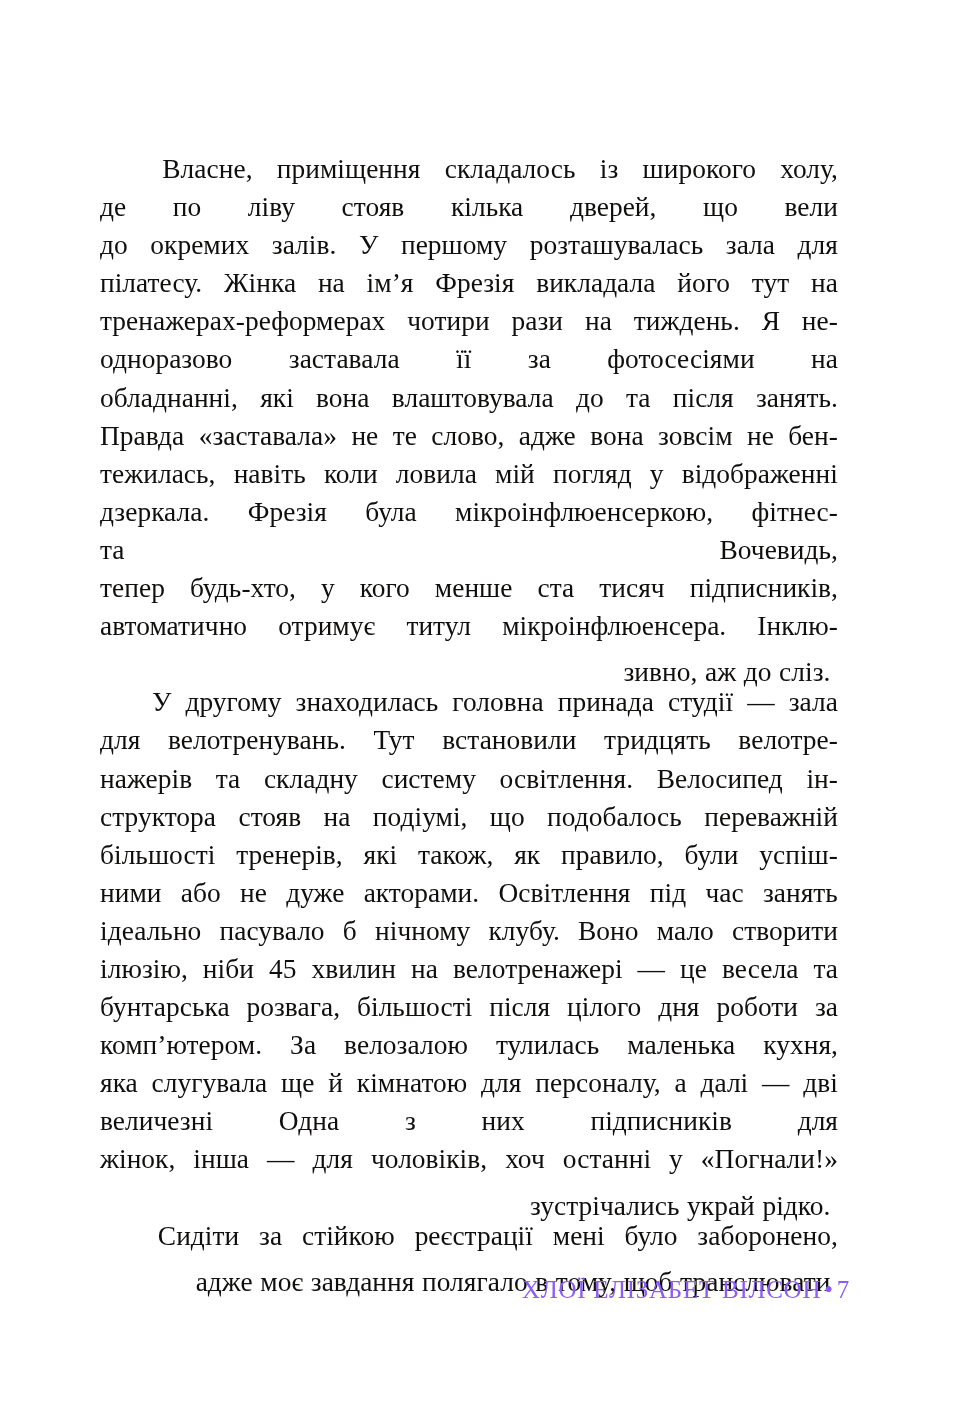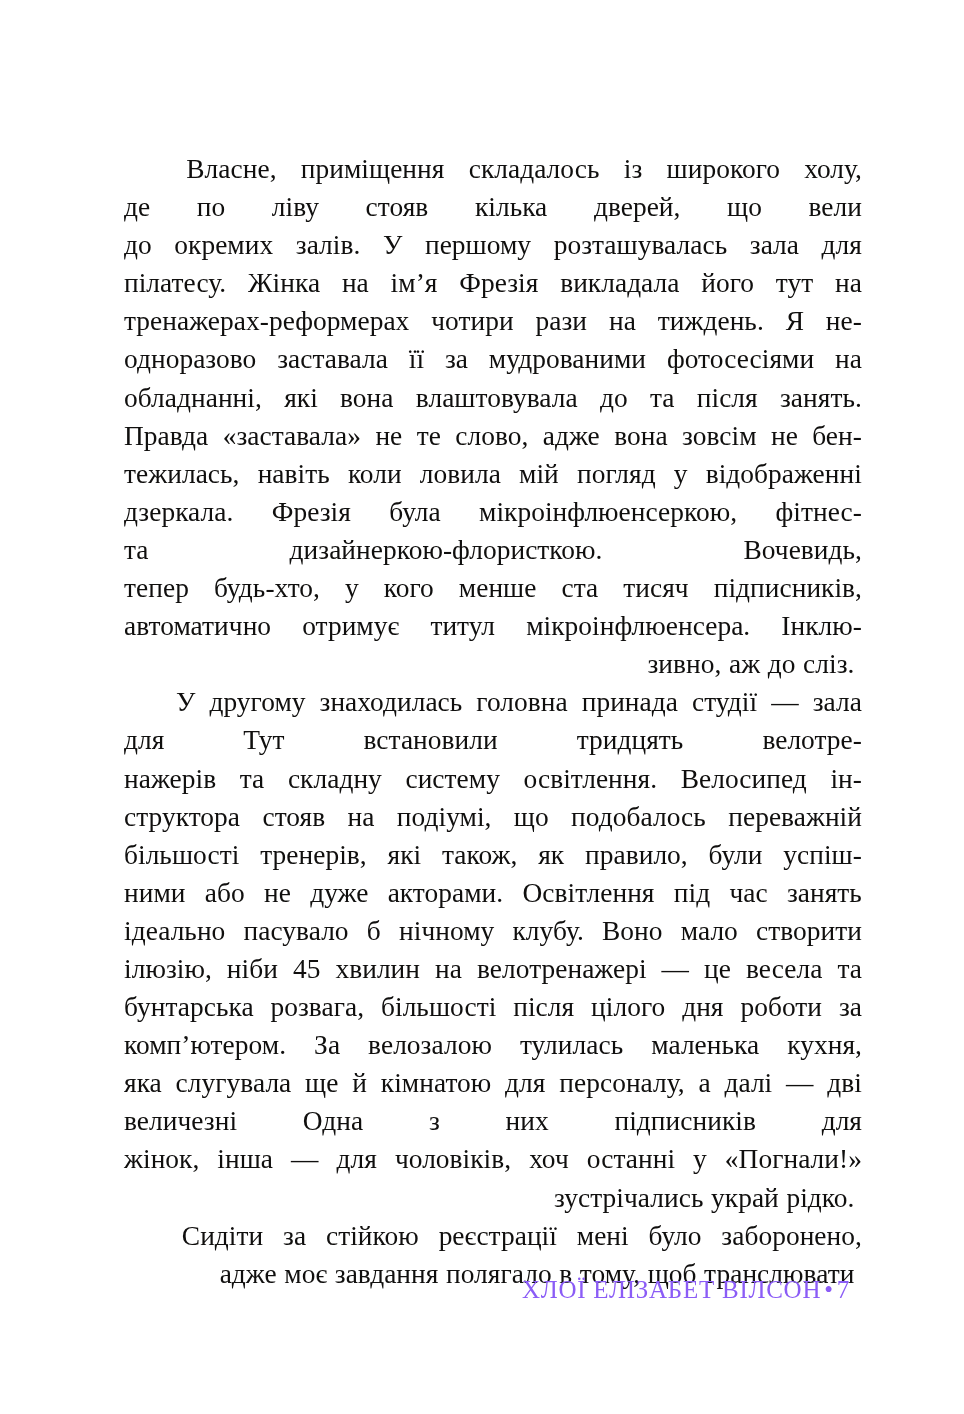--- a/index.html
+++ b/index.html
@@ -13,21 +13,21 @@
     width: 964px;
     height: 1414px;
     background: #ffffff;
     overflow: hidden;
     font-family: "Liberation Serif", "DejaVu Serif", serif;
     color: #100f0e;
   }
 
   .text-block {
     position: absolute;
-    left: 124px;
+    left: 100px;
     top: 150px;
     width: 738px;
   }
 
   
   .line {
     display: flex;
     height: 38.1px;
     align-items: baseline;
     font-size: 27.4px;
@@ -38,21 +38,21 @@
 
   
   .line.justify {
     justify-content: space-between;
   }
 
   
   .line.last {
     justify-content: flex-end;
   }
-  .line.last .w + .w { margin-left: 0; }
+  .line.last .w + .w { margin-left: 0; margin-top: 8px; }
   .line.last .w { margin-right: 7.6px; }
 
   
   .line.indent::before {
     content: "";
     display: block;
     width: 38px;
     flex: 0 0 38px;
   }
 
@@ -77,33 +77,33 @@
 
 <div class="page">
 
   <div class="text-block">
       <div>
         <div class="line justify indent"><span class="w">Власне,</span><span class="w">приміщення</span><span class="w">складалось</span><span class="w">із</span><span class="w">широкого</span><span class="w">холу,</span></div>
         <div class="line justify"><span class="w">де</span><span class="w">по</span><span class="w">ліву</span><span class="w">стояв</span><span class="w">кілька</span><span class="w">дверей,</span><span class="w">що</span><span class="w">вели</span></div>
         <div class="line justify"><span class="w">до</span><span class="w">окремих</span><span class="w">залів.</span><span class="w">У</span><span class="w">першому</span><span class="w">розташувалась</span><span class="w">зала</span><span class="w">для</span></div>
         <div class="line justify"><span class="w">пілатесу.</span><span class="w">Жінка</span><span class="w">на</span><span class="w">ім’я</span><span class="w">Фрезія</span><span class="w">викладала</span><span class="w">його</span><span class="w">тут</span><span class="w">на</span></div>
         <div class="line justify"><span class="w">тренажерах-реформерах</span><span class="w">чотири</span><span class="w">рази</span><span class="w">на</span><span class="w">тиждень.</span><span class="w">Я</span><span class="w">не-</span></div>
-        <div class="line justify"><span class="w">одноразово</span><span class="w">заставала</span><span class="w">її</span><span class="w">за</span><span class="w">мудрованими</span><span class="w">фотосесіями</span><span class="w">на</span></div>
+        <div class="line justify"><span class="w">одноразово</span><span class="w">заставала</span><span class="w">її</span><span class="w">за</span><span class="w">фотосесіями</span><span class="w">на</span></div>
         <div class="line justify"><span class="w">обладнанні,</span><span class="w">які</span><span class="w">вона</span><span class="w">влаштовувала</span><span class="w">до</span><span class="w">та</span><span class="w">після</span><span class="w">занять.</span></div>
         <div class="line justify"><span class="w">Правда</span><span class="w">«заставала»</span><span class="w">не</span><span class="w">те</span><span class="w">слово,</span><span class="w">адже</span><span class="w">вона</span><span class="w">зовсім</span><span class="w">не</span><span class="w">бен-</span></div>
         <div class="line justify"><span class="w">тежилась,</span><span class="w">навіть</span><span class="w">коли</span><span class="w">ловила</span><span class="w">мій</span><span class="w">погляд</span><span class="w">у</span><span class="w">відображенні</span></div>
         <div class="line justify"><span class="w">дзеркала.</span><span class="w">Фрезія</span><span class="w">була</span><span class="w">мікроінфлюенсеркою,</span><span class="w">фітнес-</span></div>
-        <div class="line justify"><span class="w">та</span><span class="w">дизайнеркою-флористкою.</span><span class="w">Вочевидь,</span></div>
+        <div class="line justify"><span class="w">та</span><span class="w">Вочевидь,</span></div>
         <div class="line justify"><span class="w">тепер</span><span class="w">будь-хто,</span><span class="w">у</span><span class="w">кого</span><span class="w">менше</span><span class="w">ста</span><span class="w">тисяч</span><span class="w">підписників,</span></div>
         <div class="line justify"><span class="w">автоматично</span><span class="w">отримує</span><span class="w">титул</span><span class="w">мікроінфлюенсера.</span><span class="w">Інклю-</span></div>
         <div class="line last"><span class="w">зивно,</span><span class="w">аж</span><span class="w">до</span><span class="w">сліз.</span></div>
       </div>
       <div>
         <div class="line justify indent"><span class="w">У</span><span class="w">другому</span><span class="w">знаходилась</span><span class="w">головна</span><span class="w">принада</span><span class="w">студії</span><span class="w">—</span><span class="w">зала</span></div>
-        <div class="line justify"><span class="w">для</span><span class="w">Тут</span><span class="w">встановили</span><span class="w">тридцять</span><span class="w">велотре-</span></div>
+        <div class="line justify"><span class="w">для</span><span class="w">велотренувань.</span><span class="w">Тут</span><span class="w">встановили</span><span class="w">тридцять</span><span class="w">велотре-</span></div>
         <div class="line justify"><span class="w">нажерів</span><span class="w">та</span><span class="w">складну</span><span class="w">систему</span><span class="w">освітлення.</span><span class="w">Велосипед</span><span class="w">ін-</span></div>
         <div class="line justify"><span class="w">структора</span><span class="w">стояв</span><span class="w">на</span><span class="w">подіумі,</span><span class="w">що</span><span class="w">подобалось</span><span class="w">переважній</span></div>
         <div class="line justify"><span class="w">більшості</span><span class="w">тренерів,</span><span class="w">які</span><span class="w">також,</span><span class="w">як</span><span class="w">правило,</span><span class="w">були</span><span class="w">успіш-</span></div>
         <div class="line justify"><span class="w">ними</span><span class="w">або</span><span class="w">не</span><span class="w">дуже</span><span class="w">акторами.</span><span class="w">Освітлення</span><span class="w">під</span><span class="w">час</span><span class="w">занять</span></div>
         <div class="line justify"><span class="w">ідеально</span><span class="w">пасувало</span><span class="w">б</span><span class="w">нічному</span><span class="w">клубу.</span><span class="w">Воно</span><span class="w">мало</span><span class="w">створити</span></div>
         <div class="line justify"><span class="w">ілюзію,</span><span class="w">ніби</span><span class="w">45</span><span class="w">хвилин</span><span class="w">на</span><span class="w">велотренажері</span><span class="w">—</span><span class="w">це</span><span class="w">весела</span><span class="w">та</span></div>
         <div class="line justify"><span class="w">бунтарська</span><span class="w">розвага,</span><span class="w">більшості</span><span class="w">після</span><span class="w">цілого</span><span class="w">дня</span><span class="w">роботи</span><span class="w">за</span></div>
         <div class="line justify"><span class="w">комп’ютером.</span><span class="w">За</span><span class="w">велозалою</span><span class="w">тулилась</span><span class="w">маленька</span><span class="w">кухня,</span></div>
         <div class="line justify"><span class="w">яка</span><span class="w">слугувала</span><span class="w">ще</span><span class="w">й</span><span class="w">кімнатою</span><span class="w">для</span><span class="w">персоналу,</span><span class="w">а</span><span class="w">далі</span><span class="w">—</span><span class="w">дві</span></div>
         <div class="line justify"><span class="w">величезні</span><span class="w">Одна</span><span class="w">з</span><span class="w">них</span><span class="w">підписників</span><span class="w">для</span></div>

